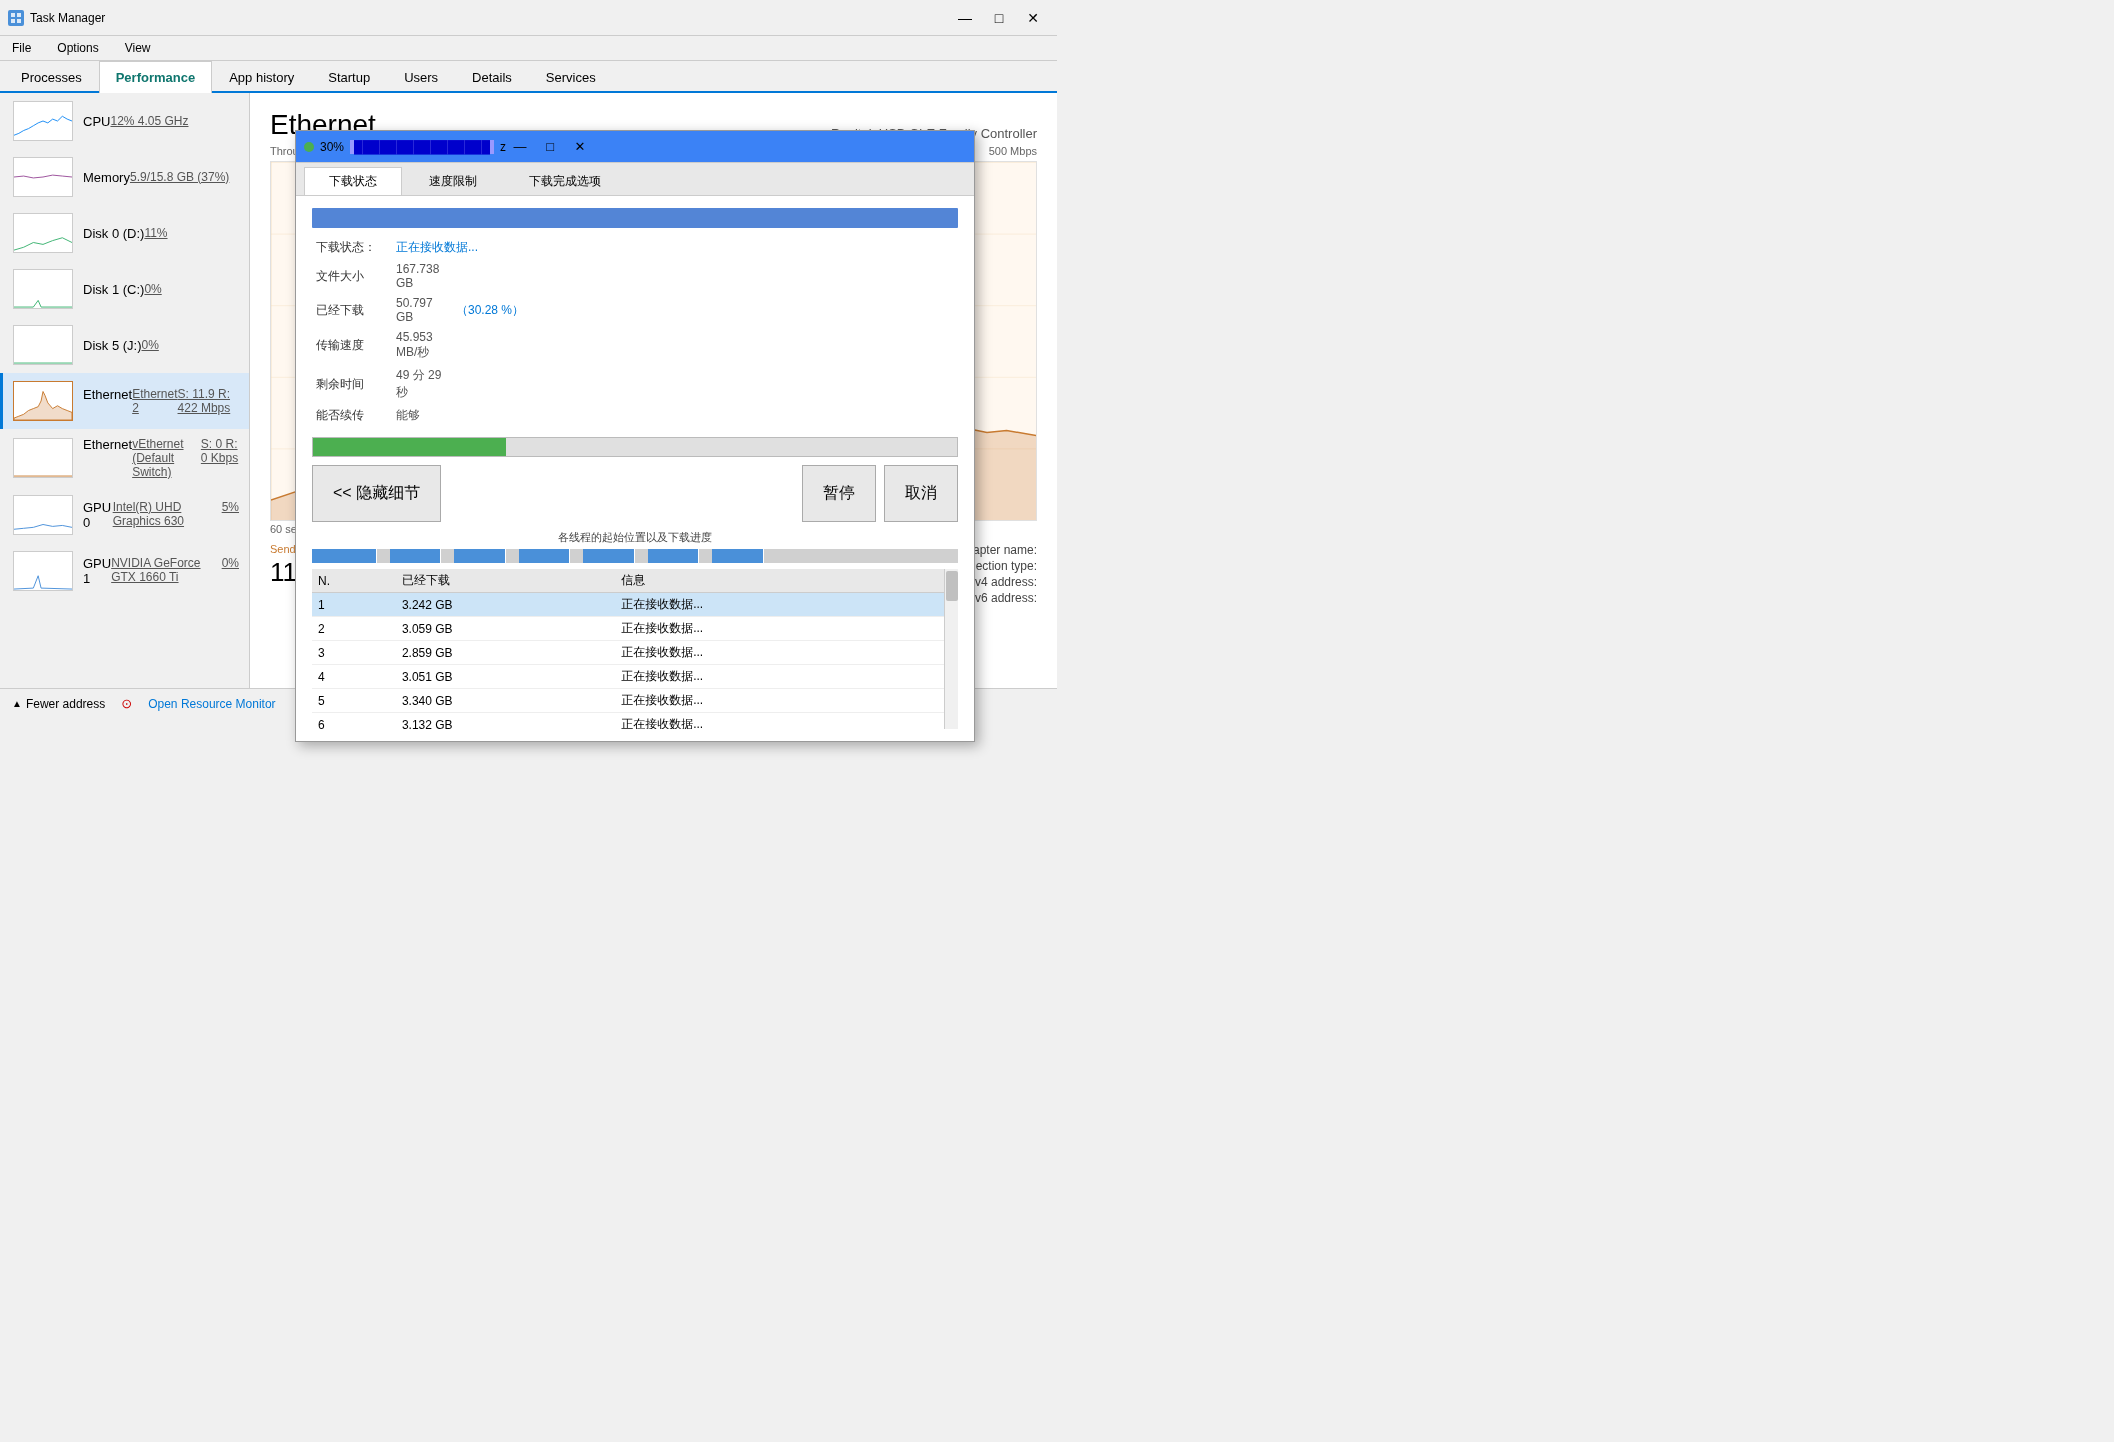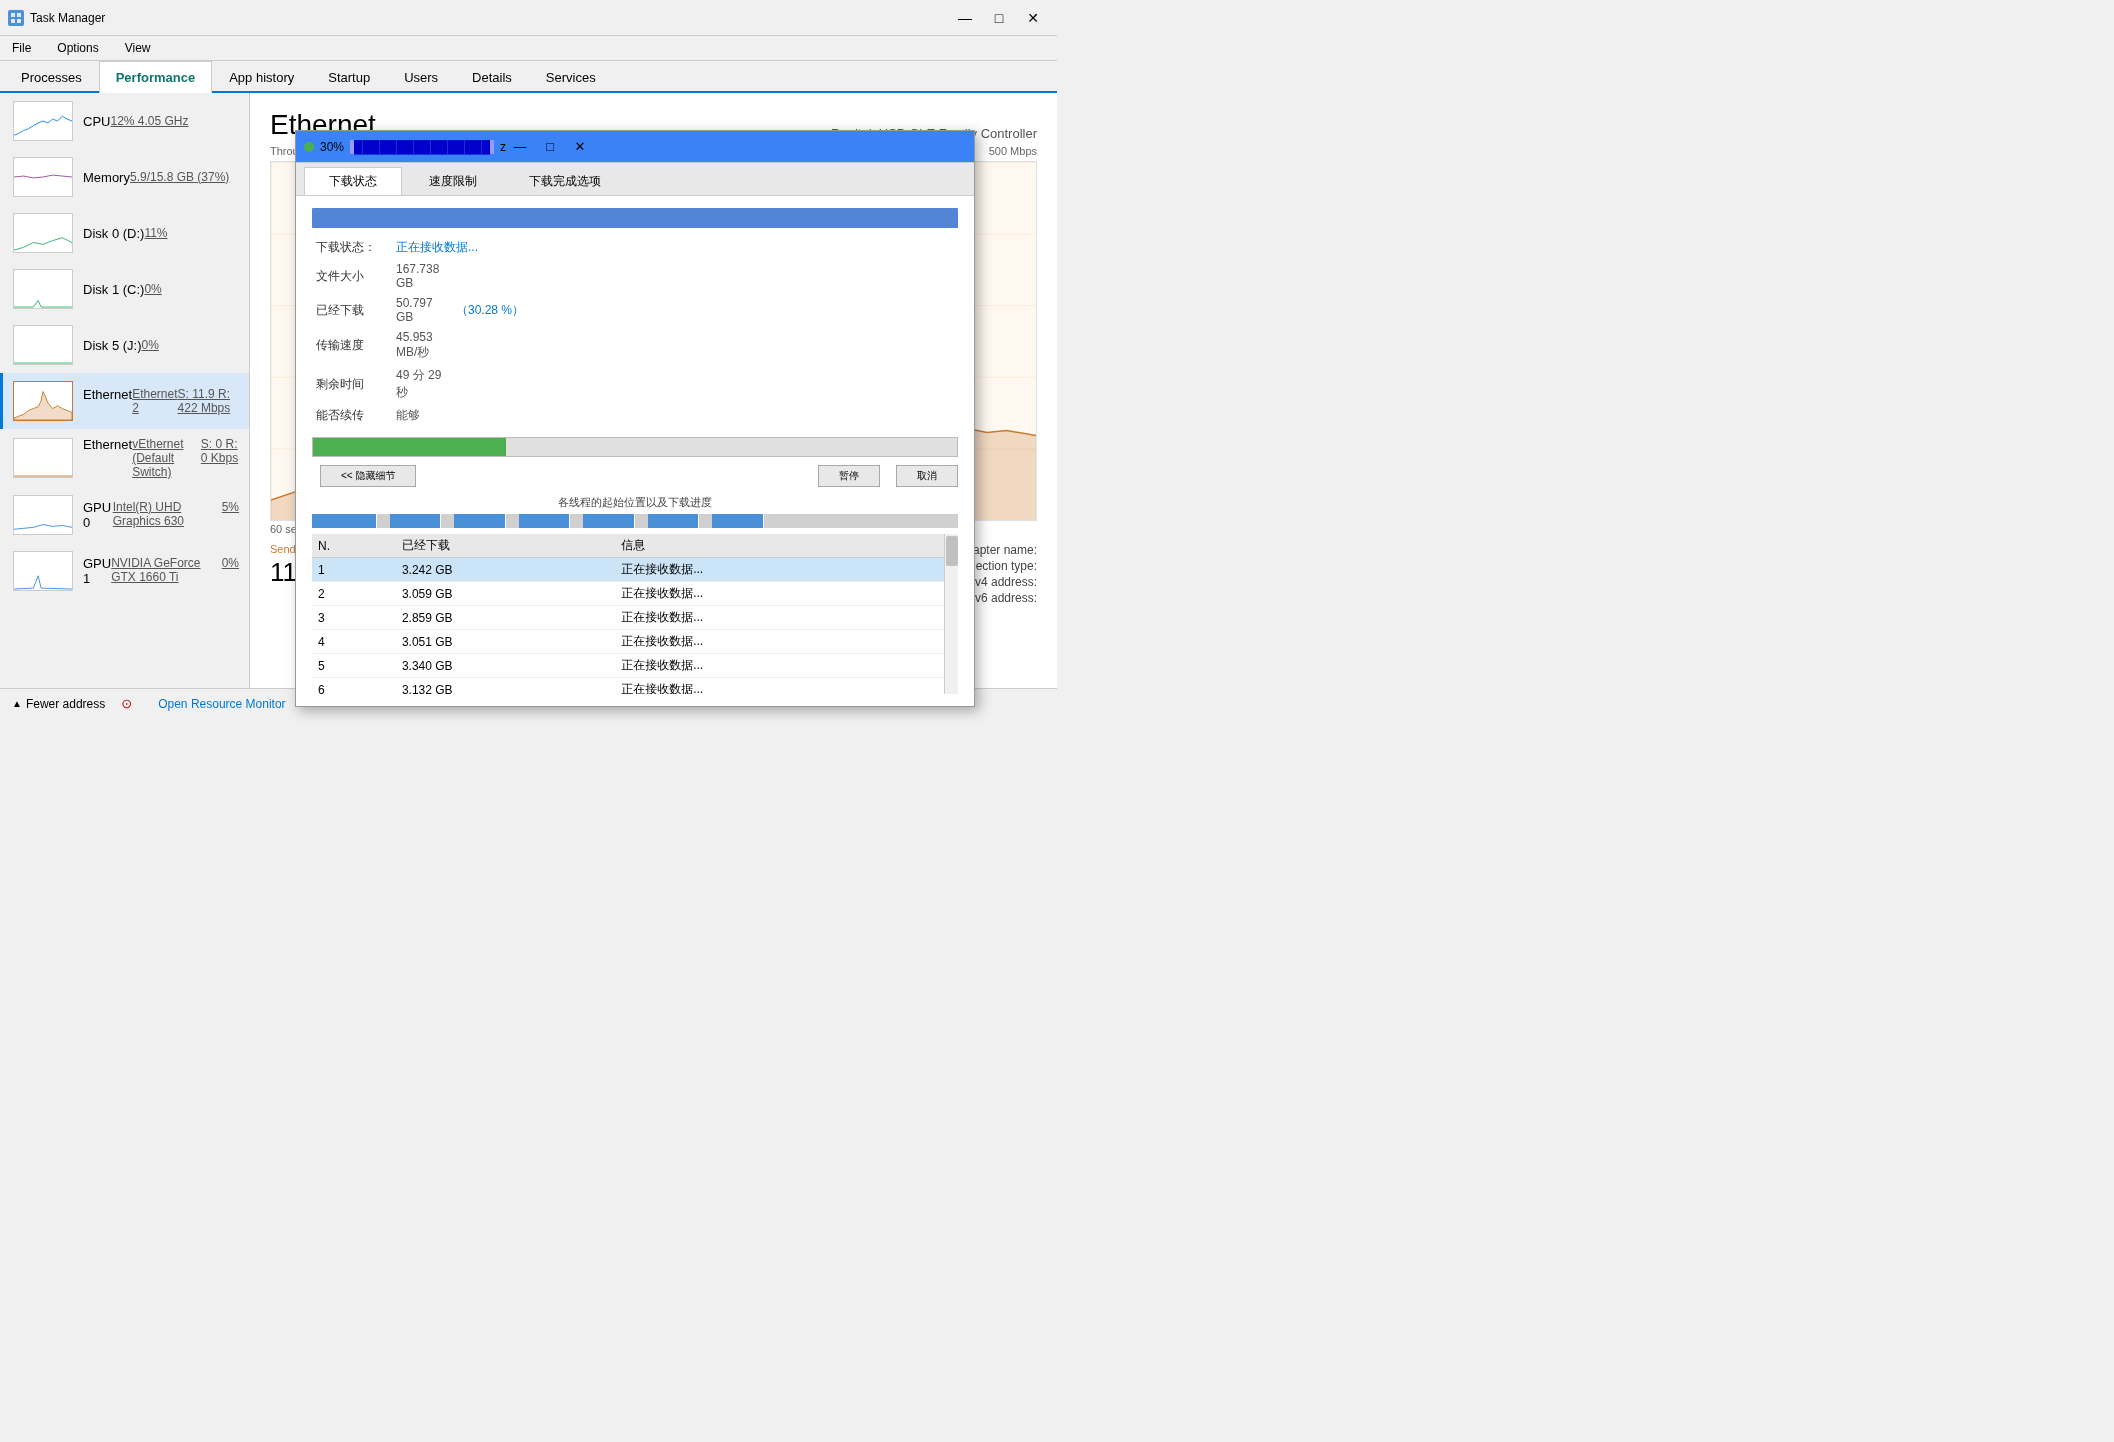--- a/index.html
+++ b/index.html
@@ -52,21 +52,21 @@
     .stat-value { font-size: 26px; font-weight: 300; }
     .stat-label { font-size: 11px; color: #666; }
     .stat-right { text-align: right; font-size: 12px; color: #444; }
     .stat-right div { margin-bottom: 2px; }
 
     .time-label { font-size: 11px; color: #666; margin-top: 2px; }
 
     
     .footer { height: 30px; background: #f0f0f0; border-top: 1px solid #ccc; display: flex; align-items: center; padding: 0 12px; gap: 16px; font-size: 12px; }
     .footer-left { display: flex; align-items: center; gap: 4px; cursor: pointer; }
-    .footer-link { color: #0078d7; cursor: pointer; text-decoration: none; margin-left: 10px; }
+    .footer-link { color: #0078d7; cursor: pointer; text-decoration: none; }
     .chevron { font-size: 10px; }
 
     
     .dialog-overlay { position: fixed; top: 0; left: 0; right: 0; bottom: 0; z-index: 100; pointer-events: none; }
     .dialog { position: absolute; top: 130px; left: 295px; width: 680px; background: #f0f0f0; border: 1px solid #999; box-shadow: 4px 4px 12px rgba(0,0,0,0.3); pointer-events: all; }
     .dialog-titlebar { display: flex; align-items: center; justify-content: flex-start; background: #3b82f6; padding: 6px 8px; border-bottom: 1px solid #ccc; height: 32px; }
     .dialog-title { display: flex; align-items: center; gap: 6px; font-size: 12px; }
     .dialog-dot { width: 10px; height: 10px; background: #4caf50; border-radius: 50%; }
     .dialog-controls { display: flex; gap: 2px; }
     .dialog-btn { width: 28px; height: 24px; border: none; background: transparent; cursor: pointer; font-size: 13px; display: flex; align-items: center; justify-content: center; }
@@ -84,21 +84,21 @@
     .dl-info-table td:first-child { color: #333; width: 80px; }
     .dl-info-table td:nth-child(2) { color: #555; width: 60px; }
     .dl-info-table td:nth-child(3) { color: #0078d7; }
 
     
     .progress-wrap { margin: 10px 0 8px; height: 20px; background: #e0e0e0; border: 1px solid #bbb; }
     .progress-fill { height: 100%; background: #4caf50; width: 30%; }
 
     
     .dialog-btns { display: flex; justify-content: space-between; margin-bottom: 8px; }
-    .dlg-action-btn { padding: 3px 20px; font-size: 10px; border: 1px solid #aaa; background: #e8e8e8; cursor: pointer; margin-left: 8px; }
+    .dlg-action-btn { padding: 17px 20px; font-size: 16px; border: 1px solid #aaa; background: #e8e8e8; cursor: pointer; }
     .thread-hint { font-size: 11px; color: #444; text-align: center; margin-bottom: 4px; }
 
     
     .thread-table { width: 100%; font-size: 12px; border-collapse: collapse; }
     .thread-table th { background: #e8e8e8; border-bottom: 1px solid #ccc; padding: 3px 6px; text-align: left; font-weight: 500; }
     .thread-table td { padding: 3px 6px; border-bottom: 1px solid #eee; }
     .thread-table tr.selected td { background: #cce4f7; }
 
     
     .scroll-stub { width: 14px; background: #f0f0f0; border-left: 1px solid #ccc; }

